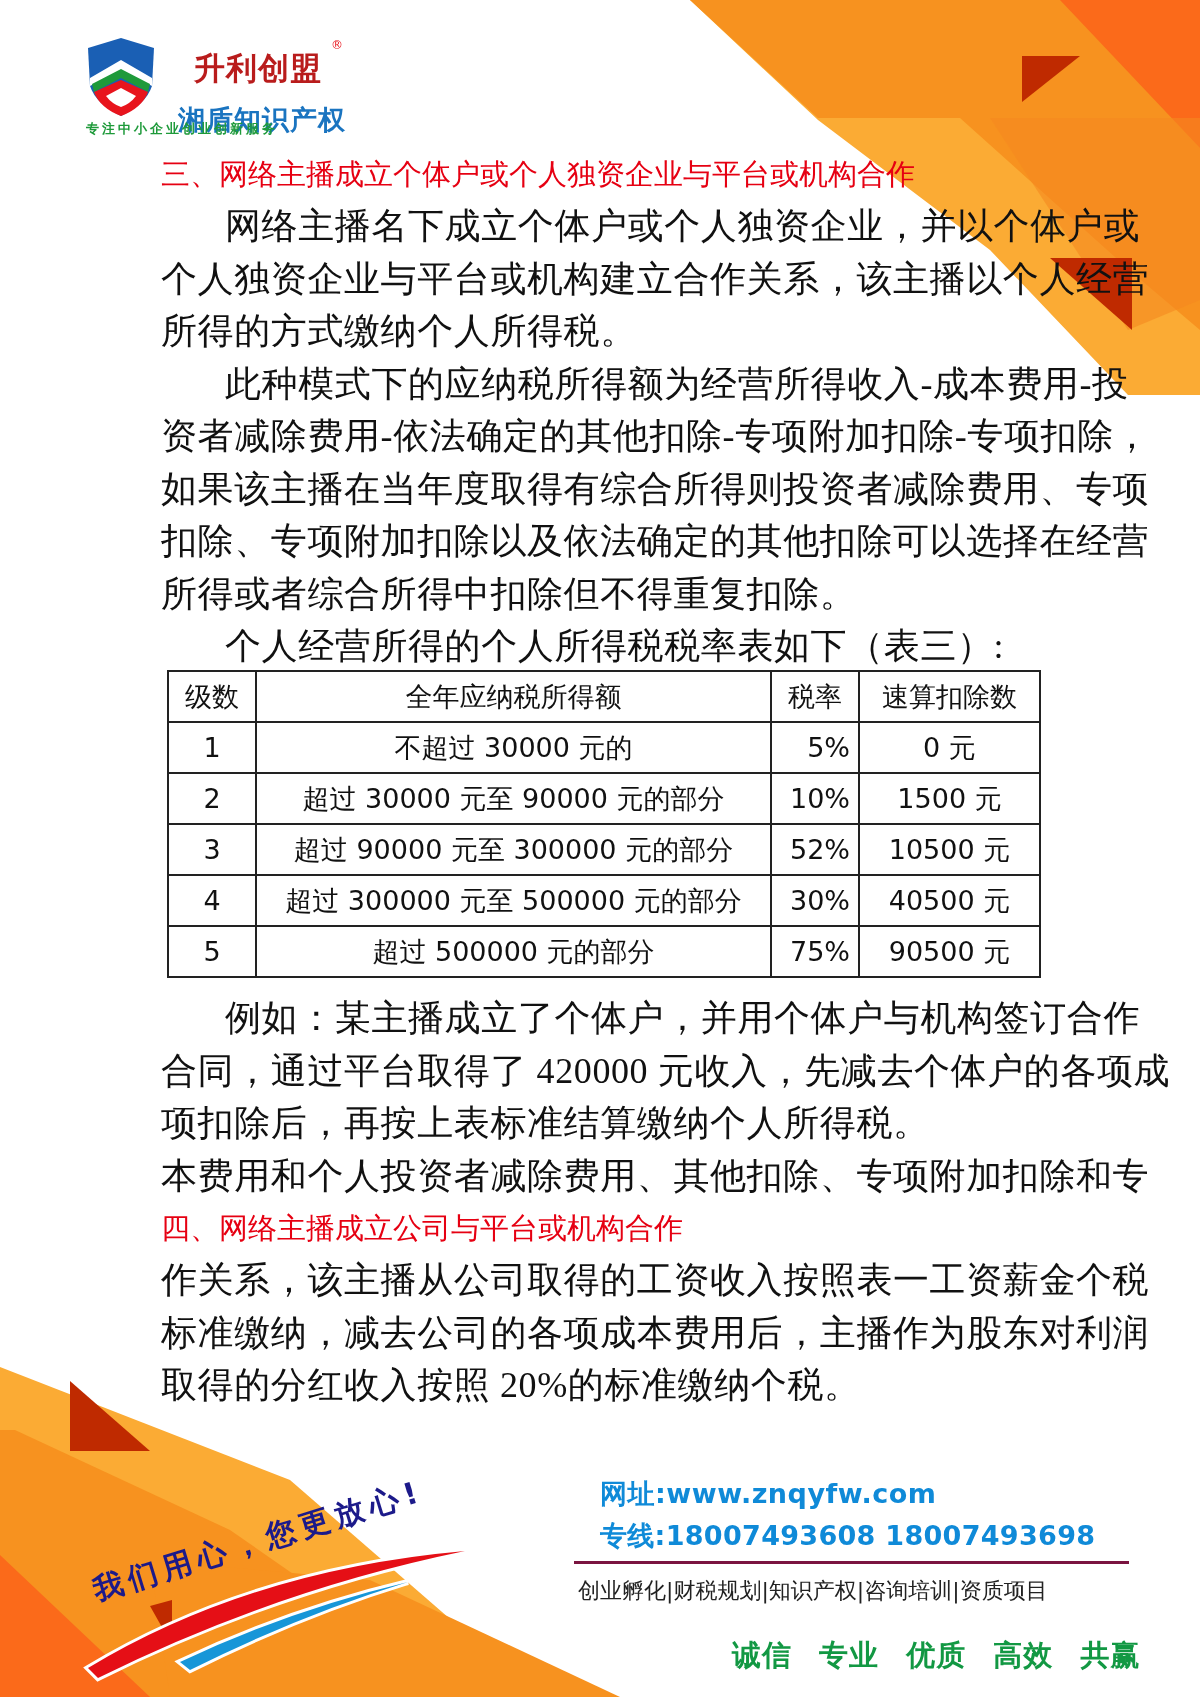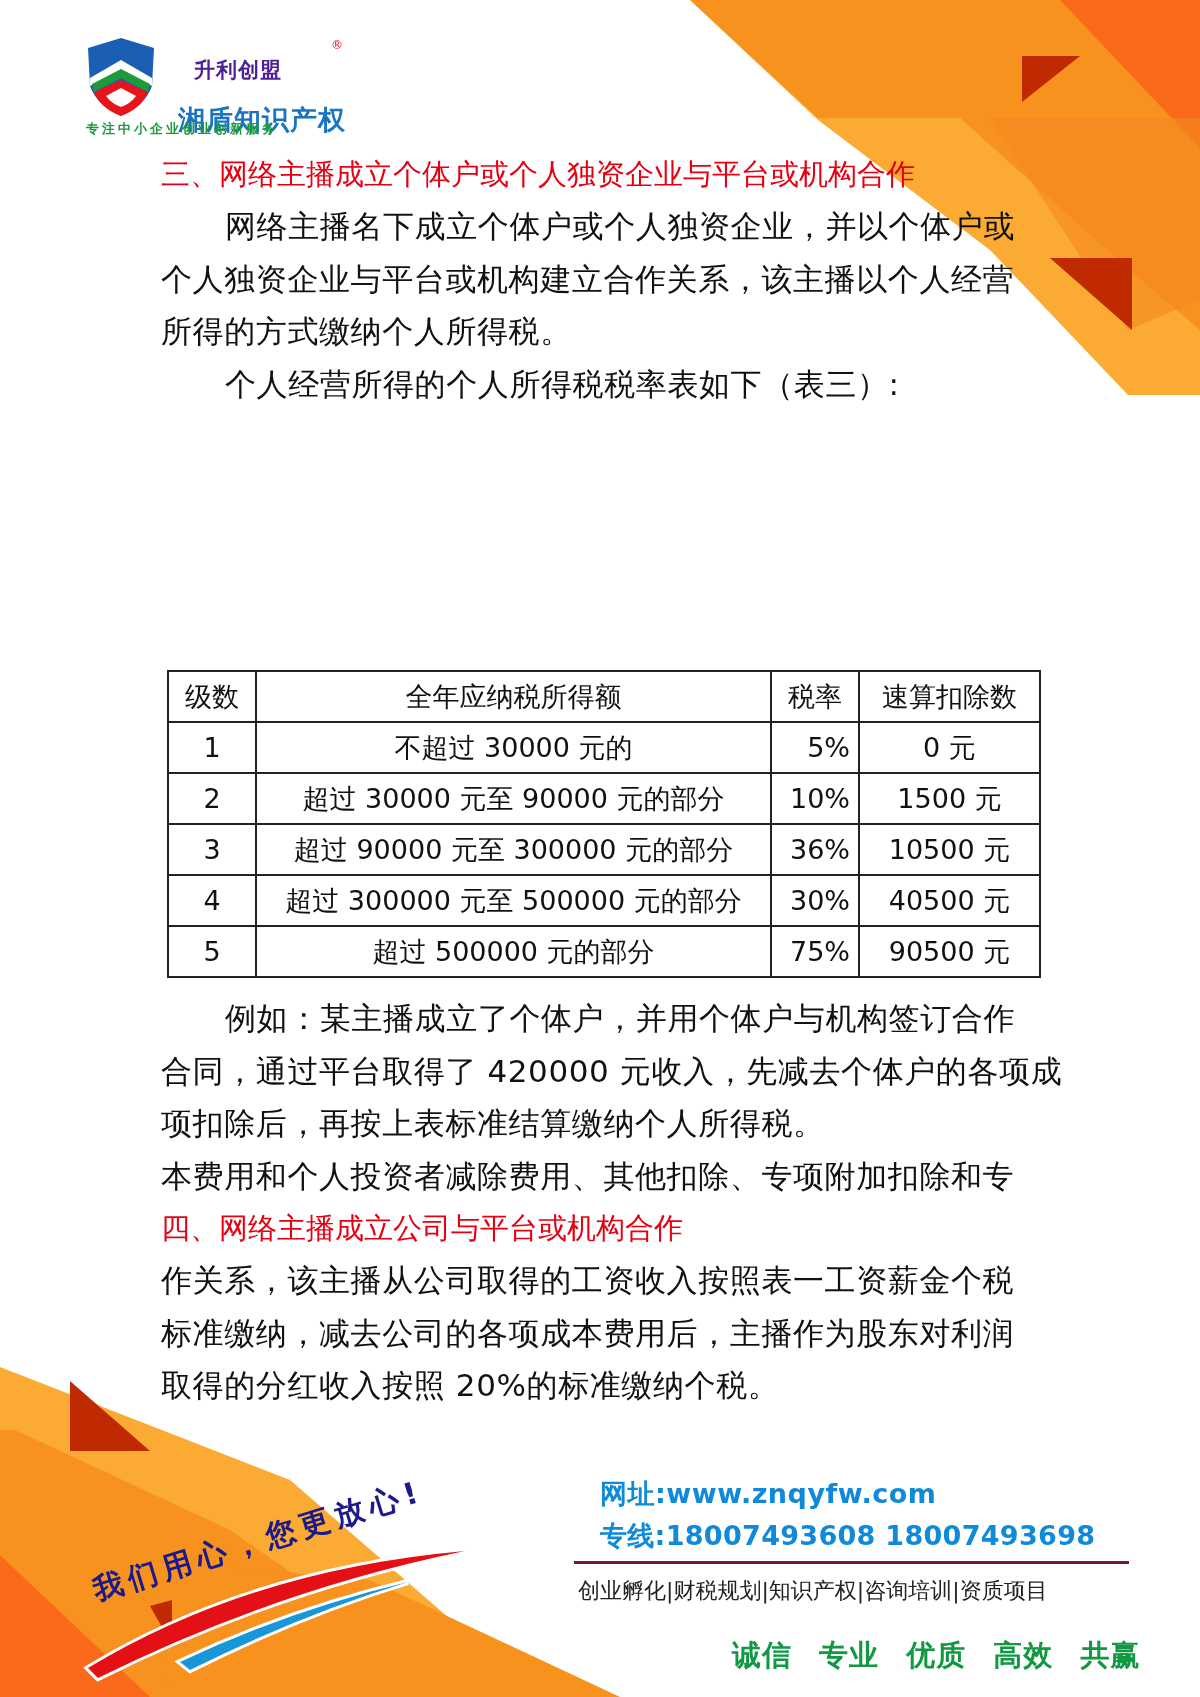--- a/index.html
+++ b/index.html
@@ -7,29 +7,29 @@
     width: 1200px; height: 1697px; position: relative; overflow: hidden;
     background: #ffffff;
     font-family: "DejaVu Sans", "Liberation Sans", sans-serif;
     color: #111;
   }
   .deco { position: absolute; left: 0; top: 0; width: 1200px; height: 1697px; pointer-events: none; }
 
   
   .logo { position: absolute; left: 86px; top: 36px; width: 300px; height: 105px; }
   .logo-shield { position: absolute; left: 0; top: 2px; width: 70px; height: 78px; }
-  .logo-name { position: absolute; left: 108px; top: 20px; font-size: 21px; font-weight: bold; color: #4c1d95; letter-spacing: 1px; white-space: nowrap; }
+  .logo-name { position: absolute; left: 108px; top: 12px; font-size: 31px; font-weight: bold; color: #b91c1c; letter-spacing: 1px; white-space: nowrap; }
   .logo-reg { position: absolute; left: 245px; top: 2px; font-size: 12px; color: #e8141c; }
   .logo-sub { position: absolute; left: 92px; top: 42px; font-size: 27px; font-weight: bold; color: #1a74c0; letter-spacing: 1px; white-space: nowrap; margin-top: 24px; }
   .logo-slogan { position: absolute; left: 0px; top: 84px; font-size: 13px; font-weight: bold; color: #1e9a3a; letter-spacing: 3px; white-space: nowrap; text-align: center; }
 
   
   .content { position: absolute; left: 161px; top: 148px; width: 880px; }
   .heading { color: #e60012; font-size: 29px; line-height: 52px; height: 52px; white-space: nowrap; }
-  .para { font-size: 31px; line-height: 52.5px; letter-spacing: 0.6px; text-align: justify; margin: 0; }
+  .para { font-size: 36px; line-height: 52.5px; letter-spacing: 0.6px; text-align: justify; margin: 0; font-family: Liberation Serif, serif; }
   .para .ln { display: block; white-space: nowrap; height: 52.5px; }
   .indent { padding-left: 64px; }
 
   table.tax {
     position: absolute; left: 167px; top: 670px; width: 874px;
     border-collapse: collapse; font-size: 27px;
   }
   table.tax th, table.tax td {
     border: 2px solid #222; height: 49px; padding: 0 4px; font-weight: normal;
     text-align: center; white-space: nowrap;
@@ -89,20 +89,27 @@
 </div>
 
 <div class="content">
   <div class="heading">三、网络主播成立个体户或个人独资企业与平台或机构合作</div>
   <p class="para">
     <span class="ln indent">网络主播名下成立个体户或个人独资企业，并以个体户或</span>
     <span class="ln">个人独资企业与平台或机构建立合作关系，该主播以个人经营</span>
     <span class="ln">所得的方式缴纳个人所得税。</span>
   </p>
   <p class="para">
+    <span class="ln indent">此种模式下的应纳税所得额为经营所得收入-成本费用-投</span>
+    <span class="ln">资者减除费用-依法确定的其他扣除-专项附加扣除-专项扣除，</span>
+    <span class="ln">如果该主播在当年度取得有综合所得则投资者减除费用、专项</span>
+    <span class="ln">扣除、专项附加扣除以及依法确定的其他扣除可以选择在经营</span>
+    <span class="ln">所得或者综合所得中扣除但不得重复扣除。</span>
+  </p>
+  <p class="para">
     <span class="ln indent">个人经营所得的个人所得税税率表如下（表三）:</span>
   </p>
 </div>
 
 <table class="tax">
   <thead>
     <tr>
       <th class="c1">级数</th>
       <th class="c2">全年应纳税所得额</th>
       <th class="c3">税率</th>
@@ -118,21 +125,21 @@
     </tr>
     <tr>
       <td>2</td>
       <td>超过 30000 元至 90000 元的部分</td>
       <td class="rate">10%</td>
       <td>1500 元</td>
     </tr>
     <tr>
       <td>3</td>
       <td>超过 90000 元至 300000 元的部分</td>
-      <td class="rate">36%</td>
+      <td class="rate">52%</td>
       <td>10500 元</td>
     </tr>
     <tr>
       <td>4</td>
       <td>超过 300000 元至 500000 元的部分</td>
       <td class="rate">30%</td>
       <td>40500 元</td>
     </tr>
     <tr>
       <td>5</td>

